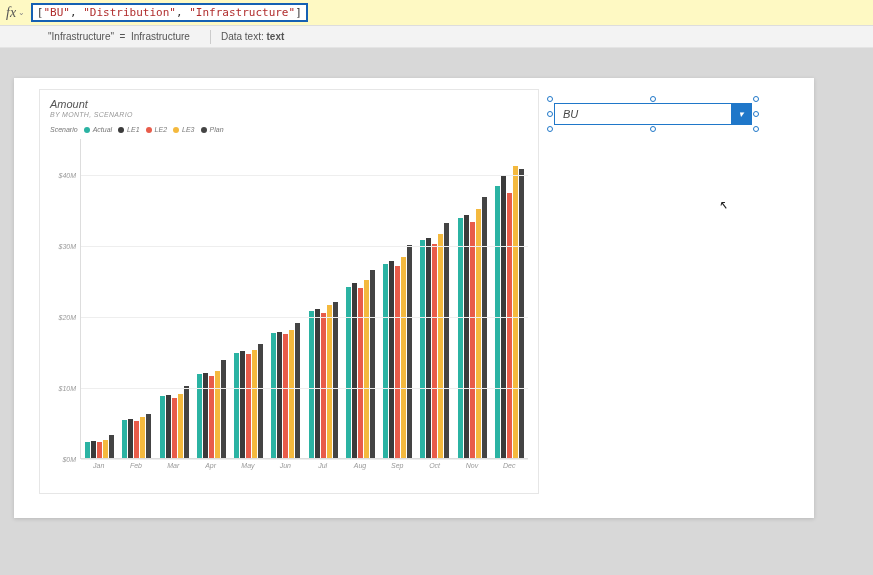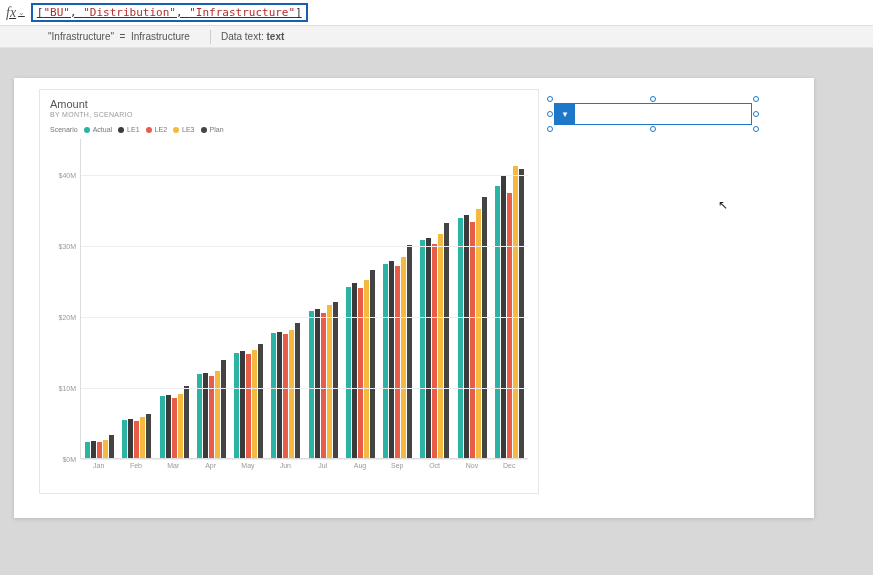--- a/index.html
+++ b/index.html
@@ -1,27 +1,27 @@
 <!DOCTYPE html>
 <html><head>
 <meta charset="utf-8">
 <style>
   * { box-sizing: border-box; margin: 0; padding: 0; }
   body { font-family: "Segoe UI", Arial, sans-serif; background: #d8d8d8; width: 873px; height: 575px; overflow: hidden; font-size: 11px; color: #333; }
-  .fx-bar { background: #ffffff; height: 26px; display: flex; align-items: center; border-bottom: 1px solid #ddd; padding: 0 6px; text-decoration: underline; }
+  .fx-bar { background: #fef9c3; height: 26px; display: flex; align-items: center; border-bottom: 1px solid #ddd; padding: 0 6px; }
   .fx-label { font-style: italic; font-family: "Times New Roman", serif; font-size: 14px; color: #555; margin-right: 2px; }
   .fx-chev { font-size: 8px; color: #888; margin-right: 6px; }
   .fx-input-wrap { border: 2px solid #1560b3; padding: 1px 4px; background: #fff; }
   .fx-input { font-family: Consolas, monospace; font-size: 11px; }
   .tok-str { color: #b02c2c; }
   .tok-br { color: #333; }
   .info-bar { background: #f3f3f3; height: 22px; display: flex; align-items: center; padding-left: 48px; border-bottom: 1px solid #e4e4e4; font-size: 10px; color: #555; }
   .info-seg { margin-right: 10px; }
   .info-div { width:1px; height:14px; background:#ccc; margin: 0 10px; }
-  .canvas-area { padding: 30px 2px 14px 14px; }
+  .canvas-area { padding: 30px 2px 14px 14px; font-style: italic; }
   .report-canvas { background: #fff; width: 800px; height: 440px; position: relative; box-shadow: 0 1px 4px rgba(0,0,0,0.15); }
   .chart-visual { position: absolute; left: 25px; top: 11px; width: 500px; height: 405px; border: 1px solid #e6e6e6; padding: 8px 10px; }
   .chart-title { font-size: 11px; color: #555; }
   .chart-sub { font-size: 7px; color: #999; text-transform: uppercase; letter-spacing: 0.3px; margin-top: 1px; }
   .legend { display: flex; align-items: center; gap: 6px; margin-top: 8px; font-size: 7px; color: #777; }
   .lg-sw { width: 6px; height: 6px; border-radius: 50%; display: inline-block; }
   .lg-item { display: flex; align-items: center; gap: 3px; }
   .plot { position: relative; margin-top: 6px; height: 320px; display: flex; }
   .y-axis { width: 30px; position: relative; }
   .y-tick { position: absolute; right: 4px; font-size: 7px; color: #999; transform: translateY(-50%); }
@@ -209,20 +209,21 @@
           <div class="x-tick">Aug</div>
           <div class="x-tick">Sep</div>
           <div class="x-tick">Oct</div>
           <div class="x-tick">Nov</div>
           <div class="x-tick">Dec</div>
         </div>
     </div>
 
     <div class="dropdown-visual">
       <div class="dd-box">
+        <span class="dd-text">BU</span>
         <span class="dd-btn">
           <span>▾</span>
         </span>
       </div>
       <div class="sel-handles">
         <div class="h h-tl"></div>
           <div class="h h-tm"></div>
           <div class="h h-tr"></div>
         <div class="h h-ml"></div>
           <div class="h h-mr"></div>

